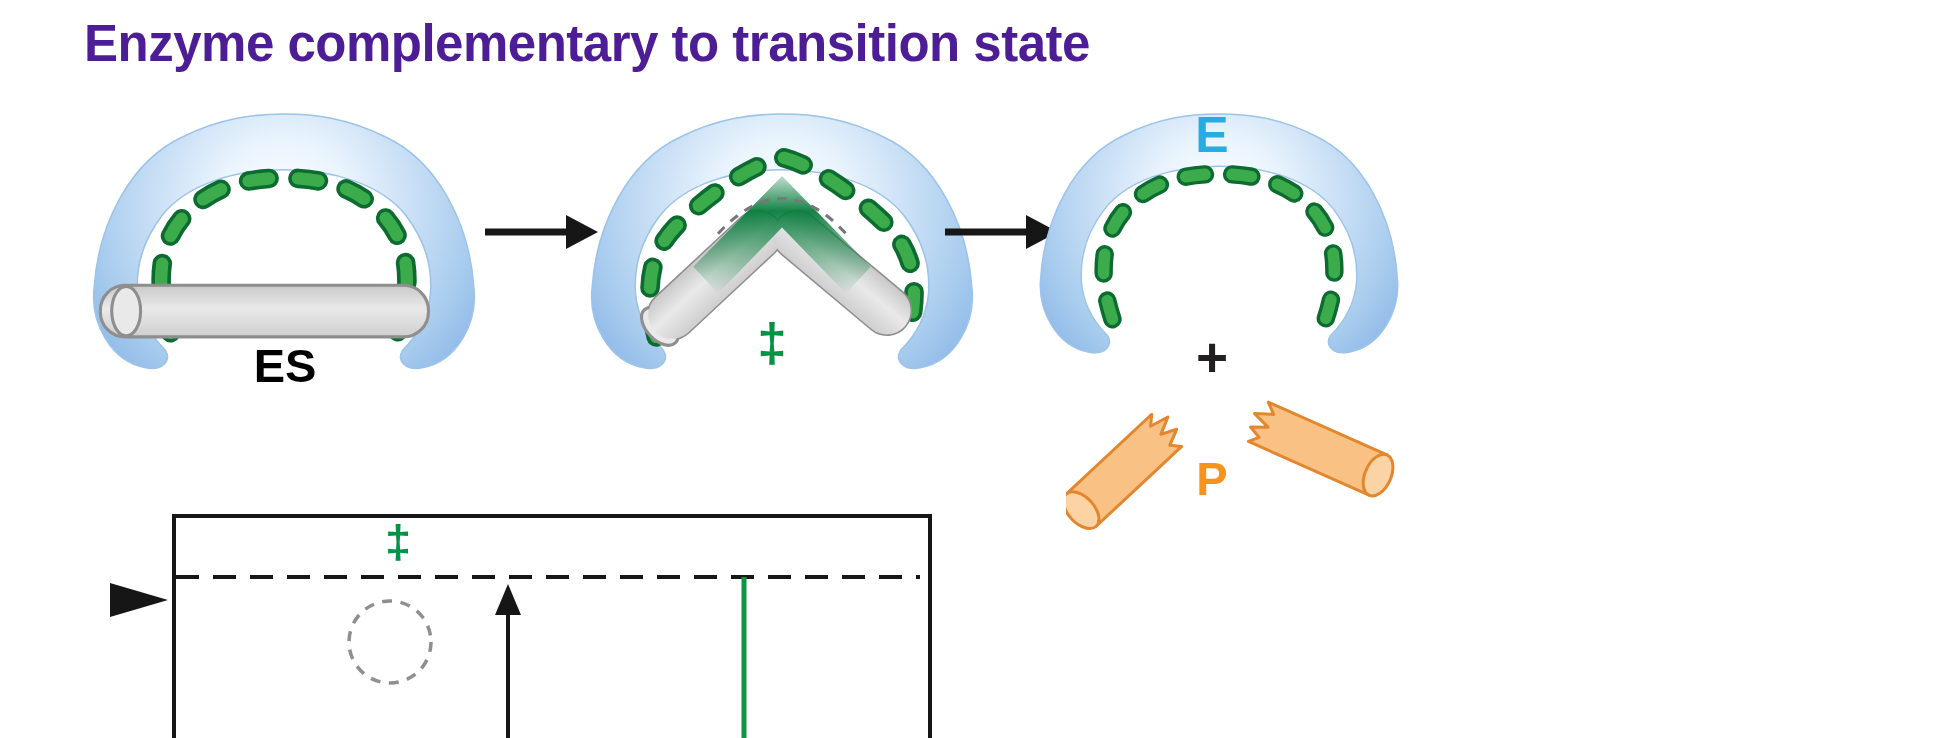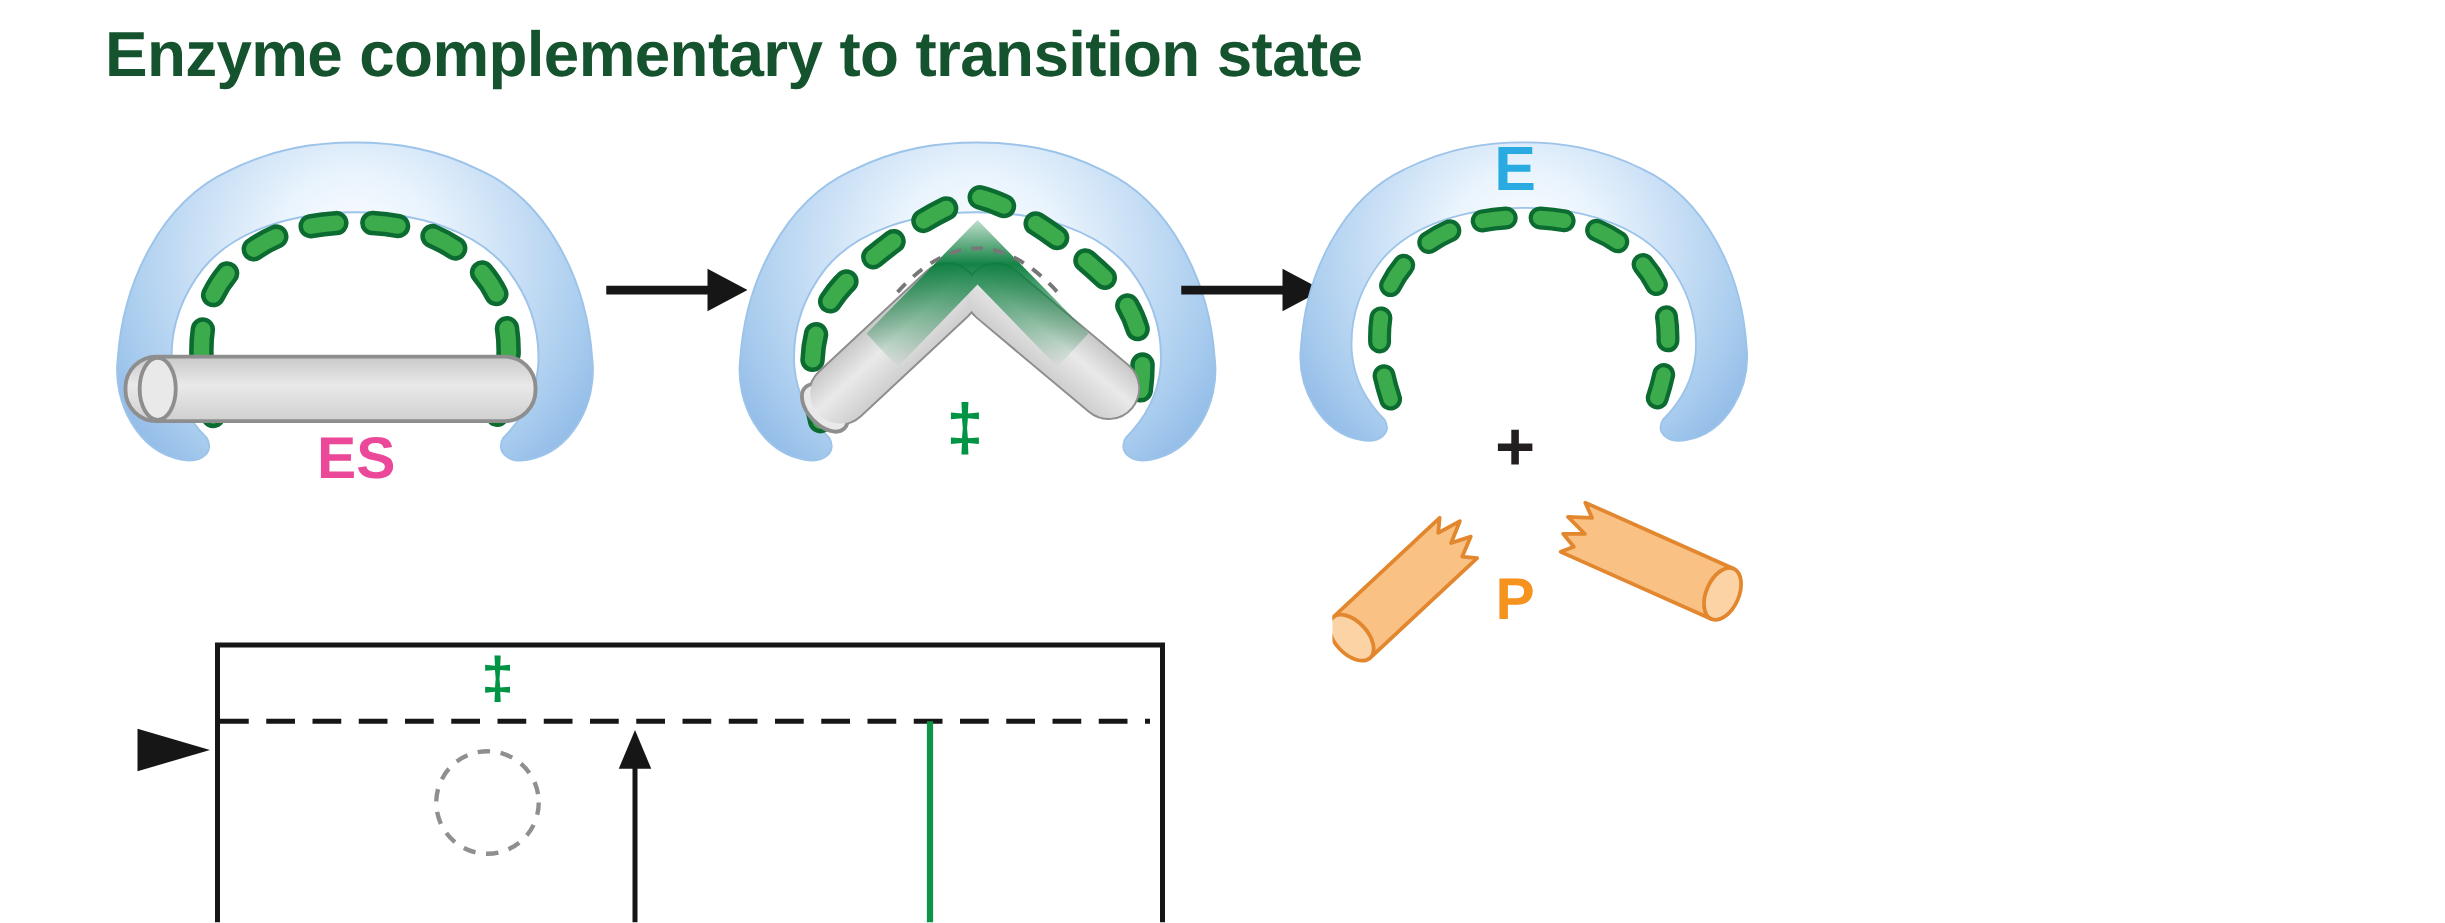--- a/index.html
+++ b/index.html
@@ -3,24 +3,24 @@
 <meta charset="utf-8">
 <style>
   html,body{margin:0;padding:0;background:#ffffff;}
   .canvas{
     position:relative;width:1956px;height:738px;background:#ffffff;
     overflow:hidden;font-family:"Liberation Sans",sans-serif;color:#231f20;
   }
   .abs{position:absolute;}
   .title{
     left:84px;top:14px;font-size:51px;font-weight:bold;letter-spacing:-0.5px;
-    color:#14532d;white-space:nowrap;text-align:right;
+    color:#4c1d95;white-space:nowrap;text-align:right;
   }
   .lbl{font-weight:bold;text-align:center;line-height:1;}
-  .lbl-es{left:185px;top:342px;width:200px;font-size:47px;color:#ec4899;}
+  .lbl-es{left:185px;top:342px;width:200px;font-size:47px;color:#000000;}
   .lbl-ts{left:732px;top:316px;width:80px;font-size:53px;color:#009444;}
   .lbl-e{left:1162px;top:110px;width:100px;font-size:50px;color:#29abe2;}
   .lbl-plus{left:1162px;top:330px;width:100px;font-size:55px;font-weight:bold;color:#231f20;}
   .lbl-p{left:1162px;top:455px;width:100px;font-size:47px;color:#f6921e;}
   .energy-box{
     left:172px;top:514px;width:752px;height:300px;
     border:4px solid #161616;background:#ffffff;
   }
   .energy-box .inner-svg{position:absolute;left:0;top:0;}
   .lbl-ets{left:182px;top:0px;width:80px;font-size:47px;color:#009444;position:absolute;}

